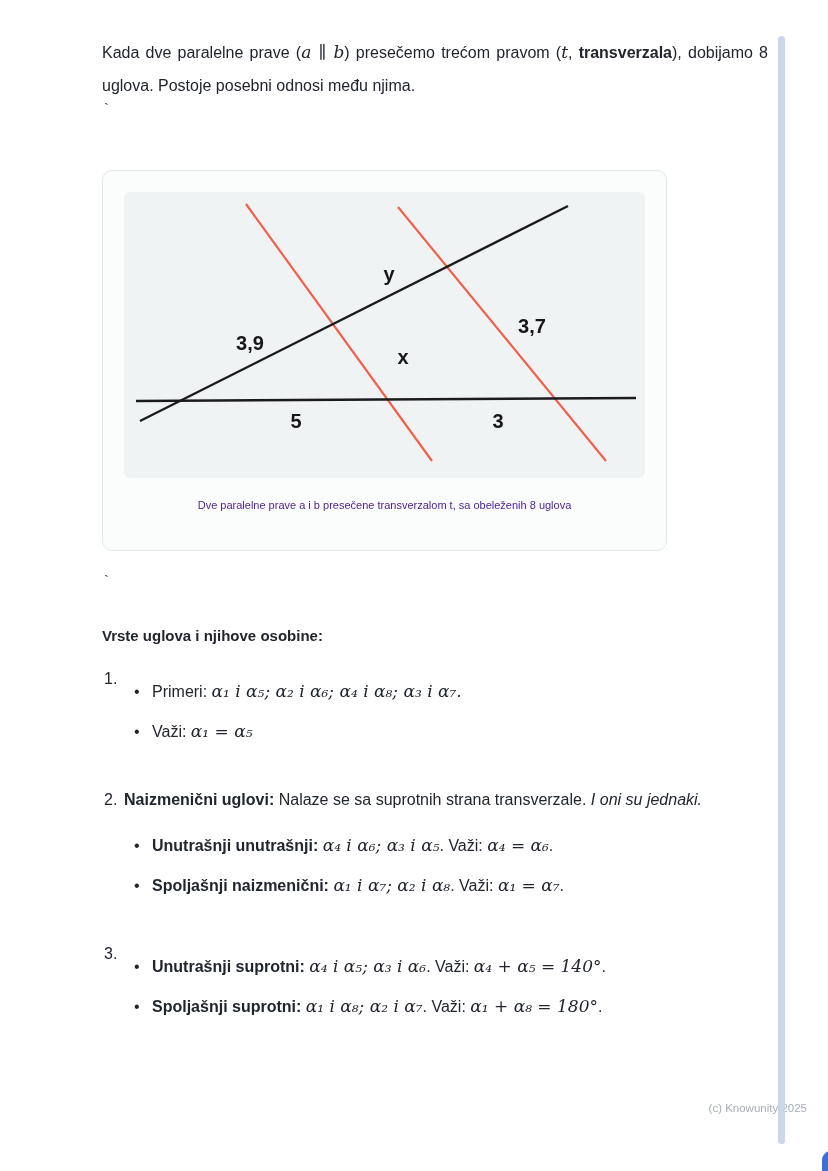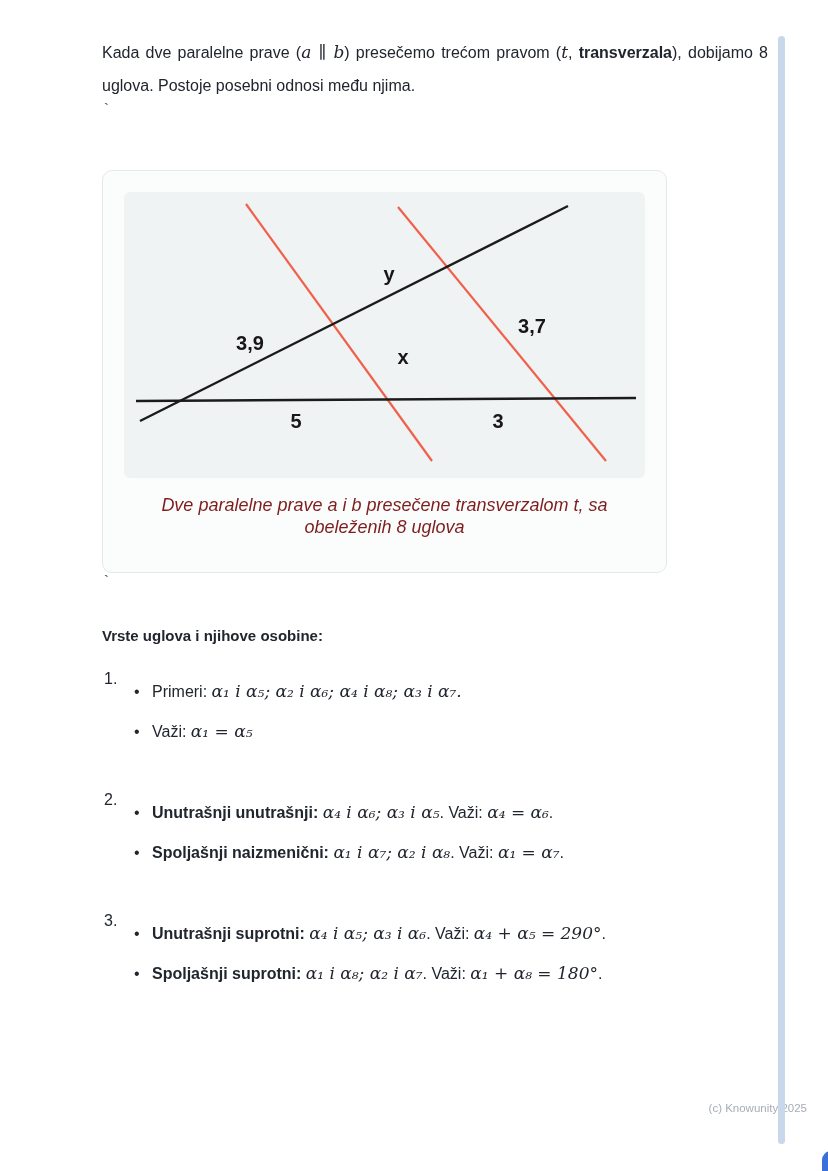--- a/index.html
+++ b/index.html
@@ -19,21 +19,21 @@
   .tick2 { top:572px; }
 
   .figure-card {
     position:absolute; top:170px; left:0; width:565px;
     background:#fbfdfd; border:1px solid #e2e9ec; border-radius:10px;
     padding:21px 21px 34px 21px;
   }
   .diagram-wrap { width:521px; height:286px; background:#f0f3f4; border-radius:6px; overflow:hidden; }
   .diagram { display:block; width:521px; height:286px; }
   .diagram text { font-family:"Liberation Sans",sans-serif; font-weight:700; font-size:20px; fill:#171717; text-anchor:middle; }
-  .caption { margin-top:16px; text-align:center; font-style:italic; color:#7f1d1d; font-size:18px; line-height:22px; }
+  .caption { margin-top:16px; text-align:center; color:#4c1d95; font-size:11px; line-height:22px; }
 
   .heading { position:absolute; top:627px; left:0; font-weight:700; font-size:15px; }
 
   .list { position:absolute; top:662px; left:0; width:666px; }
   .item { display:flex; margin-top:28px; }
   .item:first-child { margin-top:0; }
   .item-num { width:22px; flex-shrink:0; line-height:33px; padding-left:2px; }
   .item-main { flex:1; }
   .item-body { line-height:33px; text-align:justify; }
   .bullets { margin-top:13px; }
@@ -91,40 +91,41 @@
               <span class="dot">•</span>
               <span class="bl"><span class="b"></span><span>Važi: </span><span class="math">α₁ = α₅</span><span></span><span class="math"></span><span></span></span>
             </div>
           </div>
         </div>
       </div>
 
       <div class="item">
         <div class="item-num">2.</div>
         <div class="item-main">
+          <div class="item-body"><span class="b">Naizmenični uglovi:</span><span> Nalaze se sa suprotnih strana transverzale. </span><span class="em">I oni su jednaki.</span></div>
           <div class="bullets">
             <div class="bullet">
               <span class="dot">•</span>
               <span class="bl"><span class="b">Unutrašnji unutrašnji: </span><span></span><span class="math">α₄ i α₆; α₃ i α₅</span><span>. Važi: </span><span class="math">α₄ = α₆</span><span>.</span></span>
             </div>
             <div class="bullet">
               <span class="dot">•</span>
               <span class="bl"><span class="b">Spoljašnji naizmenični: </span><span></span><span class="math">α₁ i α₇; α₂ i α₈</span><span>. Važi: </span><span class="math">α₁ = α₇</span><span>.</span></span>
             </div>
           </div>
         </div>
       </div>
 
       <div class="item">
         <div class="item-num">3.</div>
         <div class="item-main">
           <div class="bullets">
             <div class="bullet">
               <span class="dot">•</span>
-              <span class="bl"><span class="b">Unutrašnji suprotni: </span><span></span><span class="math">α₄ i α₅; α₃ i α₆</span><span>. Važi: </span><span class="math">α₄ + α₅ = 290°</span><span>.</span></span>
+              <span class="bl"><span class="b">Unutrašnji suprotni: </span><span></span><span class="math">α₄ i α₅; α₃ i α₆</span><span>. Važi: </span><span class="math">α₄ + α₅ = 140°</span><span>.</span></span>
             </div>
             <div class="bullet">
               <span class="dot">•</span>
               <span class="bl"><span class="b">Spoljašnji suprotni: </span><span></span><span class="math">α₁ i α₈; α₂ i α₇</span><span>. Važi: </span><span class="math">α₁ + α₈ = 180°</span><span>.</span></span>
             </div>
           </div>
         </div>
       </div>
 
     </div>

